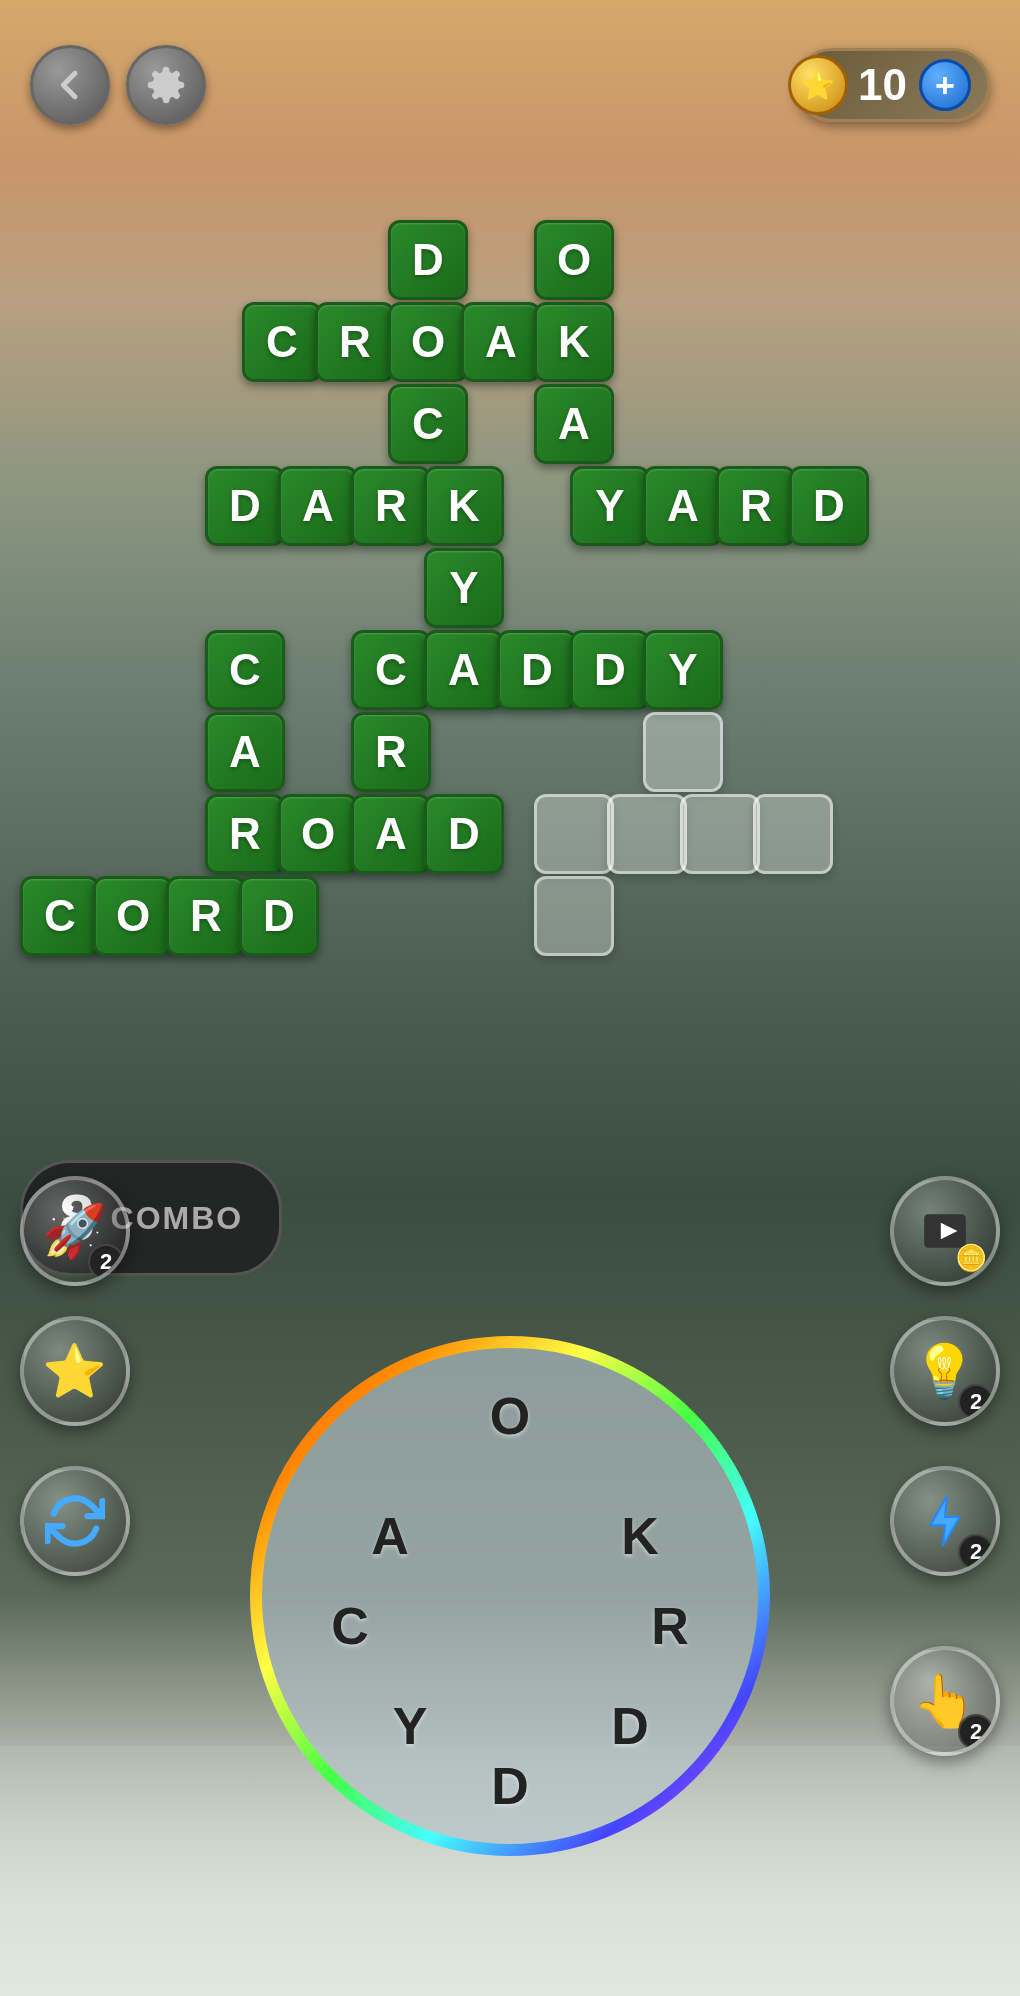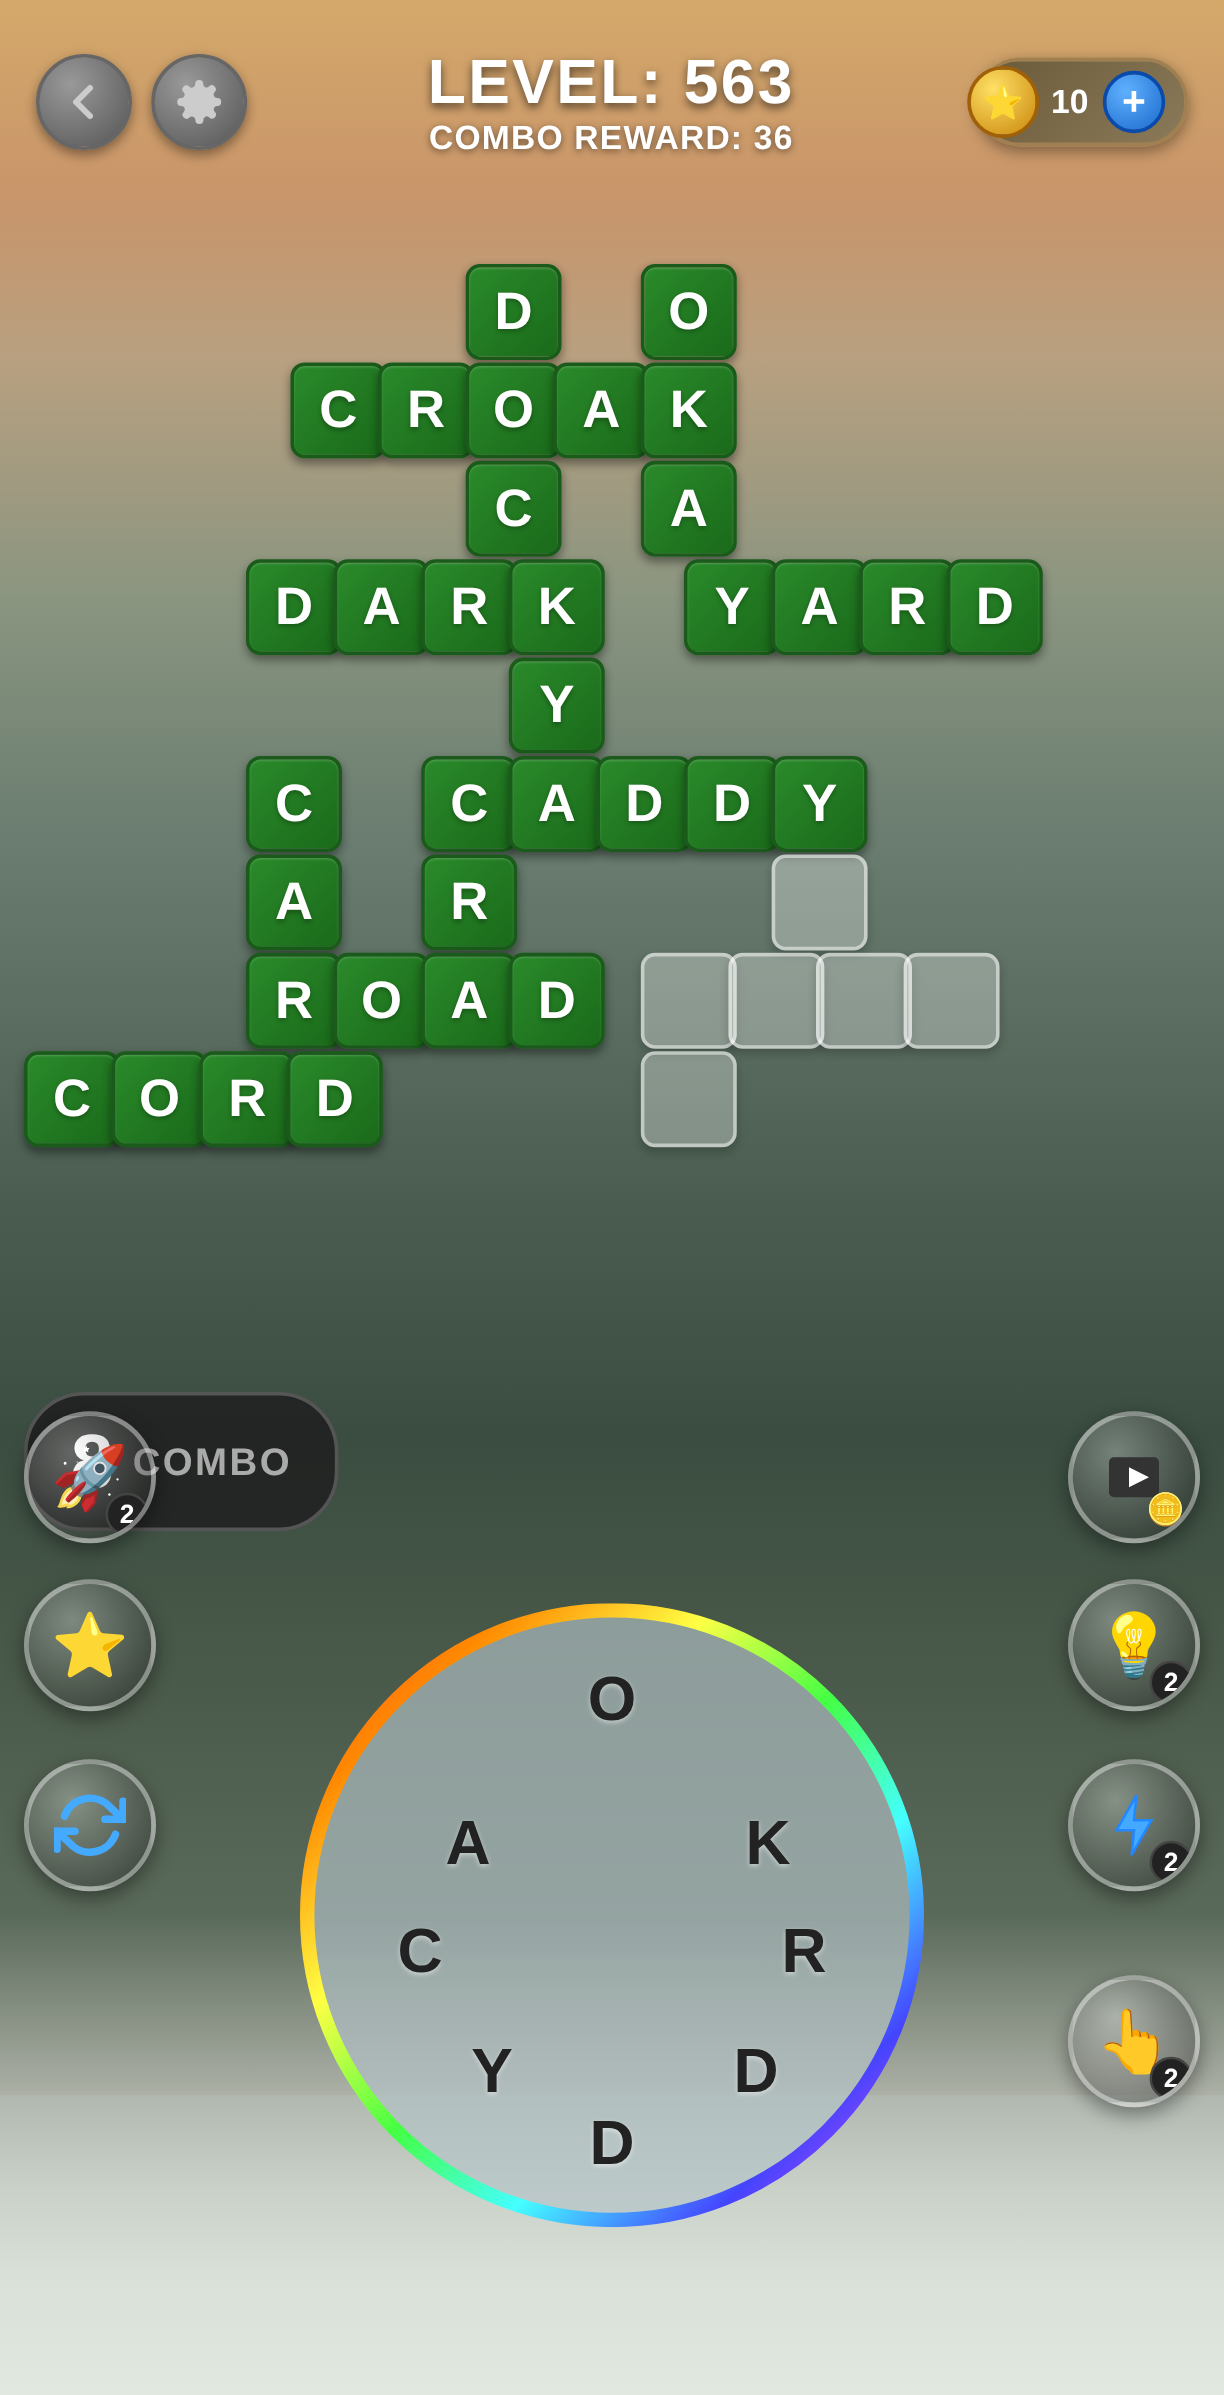--- a/index.html
+++ b/index.html
@@ -113,21 +113,21 @@
       background: radial-gradient(circle at 35% 30%, #ffe066, #c8860a);
       border-radius: 50%;
       border: 3px solid #a06008;
       display: flex;
       align-items: center;
       justify-content: center;
       font-size: 28px;
     }
 
     .coin-count {
-      font-size: 28px;
+      font-size: 44px;
       font-weight: 900;
       color: white;
       margin-right: 12px;
     }
 
     .plus-btn {
       width: 52px;
       height: 52px;
       background: radial-gradient(circle at 35% 30%, #60b0ff, #1a6acc);
       border-radius: 50%;
@@ -334,24 +334,20 @@
         </svg>
     </div>
     <div class="icon-btn">
       <svg viewBox="0 0 24 24">
           <path d="M12 15a3 3 0 100-6 3 3 0 000 6z" fill="#ccc"></path>
           <path d="M19.4 15a1.65 1.65 0 00.33 1.82l.06.06a2 2 0 010 2.83 2 2 0 01-2.83 0l-.06-.06a1.65 1.65 0 00-1.82-.33 1.65 1.65 0 00-1 1.51V21a2 2 0 01-4 0v-.09A1.65 1.65 0 009 19.4a1.65 1.65 0 00-1.82.33l-.06.06a2 2 0 01-2.83-2.83l.06-.06A1.65 1.65 0 004.68 15a1.65 1.65 0 00-1.51-1H3a2 2 0 010-4h.09A1.65 1.65 0 004.6 9a1.65 1.65 0 00-.33-1.82l-.06-.06a2 2 0 012.83-2.83l.06.06A1.65 1.65 0 009 4.68a1.65 1.65 0 001-1.51V3a2 2 0 014 0v.09a1.65 1.65 0 001 1.51 1.65 1.65 0 001.82-.33l.06-.06a2 2 0 012.83 2.83l-.06.06A1.65 1.65 0 0019.4 9a1.65 1.65 0 001.51 1H21a2 2 0 010 4h-.09a1.65 1.65 0 00-1.51 1z" fill="#ccc"></path>
         </svg>
     </div>
   </div>
 
-  <div class="header-center">
-    <div class="level-title">LEVEL: 563</div>
-    <div class="combo-reward">COMBO REWARD: 36</div>
-  </div>
 
   <div class="header-right">
     <div class="coins-display">
       <div class="coin-icon">⭐</div>
       <div class="coin-count">10</div>
       <div class="plus-btn">
         <span>+</span>
       </div>
     </div>
   </div>

